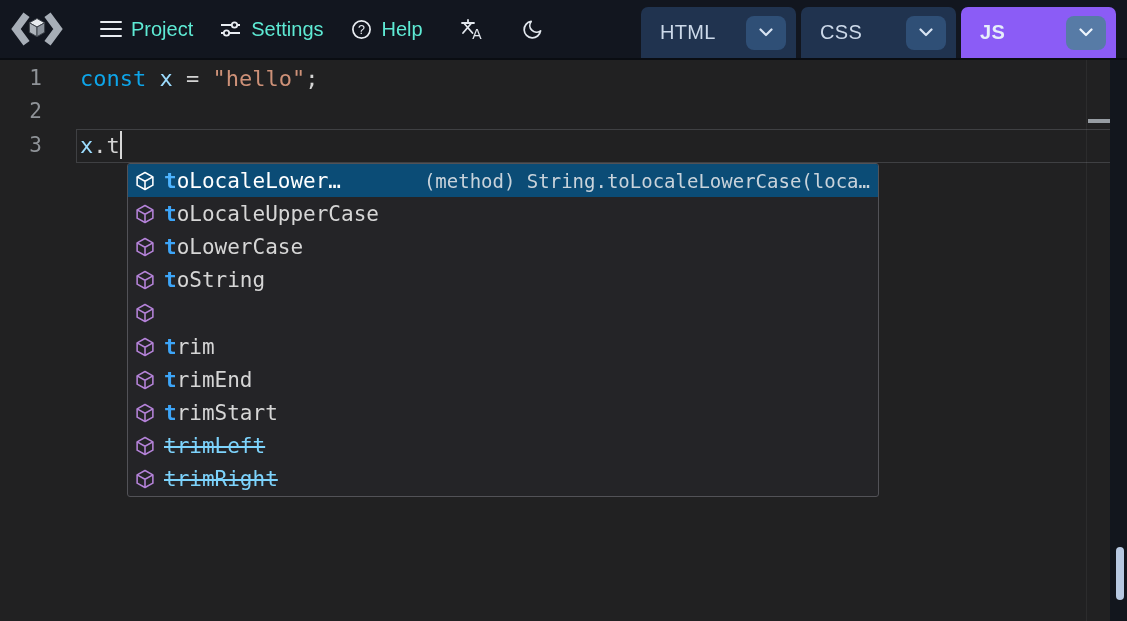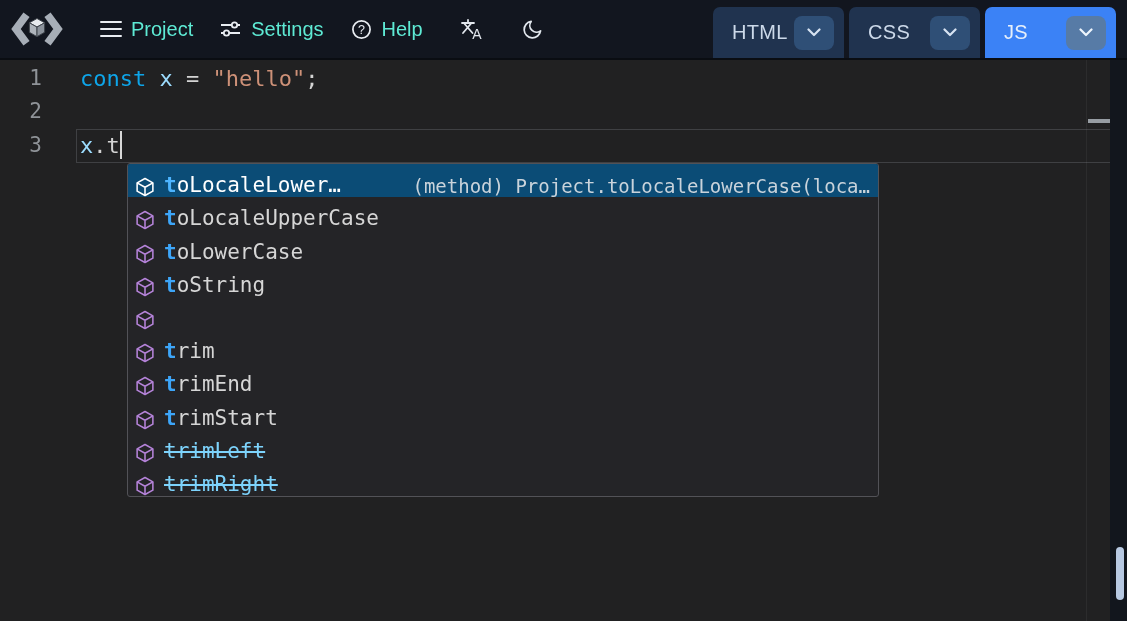--- a/index.html
+++ b/index.html
@@ -9,44 +9,44 @@
   
   .topbar{position:absolute;left:0;top:0;width:100%;height:60px;background:#12161f;
           border-bottom:2px solid #0a0d12;box-sizing:border-box;display:flex;align-items:center;
           padding-left:10px;z-index:10;}
   .logo{flex:none;margin-right:10px;display:flex;}
   .mi{display:flex;align-items:center;gap:9px;margin-left:26px;color:#5eead4;font-size:20px;cursor:pointer;}
   .mi svg{display:block;}
   .ib{margin-left:36px;display:flex;cursor:pointer;}
 
   .tabs{position:absolute;right:11px;top:7px;height:51px;display:flex;gap:5px;}
-  .tab{width:131px;border-radius:7px 7px 0 0;background:#20334f;display:flex;align-items:center;
+  .tab{width:155px;border-radius:7px 7px 0 0;background:#20334f;display:flex;align-items:center;
        padding:0 10px 0 19px;box-sizing:border-box;cursor:pointer;}
   .tab-label{font-size:20px;color:#ccd9e9;letter-spacing:.3px;}
   .chev-btn{margin-left:auto;width:40px;height:34px;border-radius:8px;background:#2f4f76;border:none;
             display:flex;align-items:center;justify-content:center;cursor:pointer;padding:0;}
-  .tab.active{background:#3b82f6;}
+  .tab.active{background:#8b5cf6;font-weight:bold;}
   .tab.active .tab-label{color:#e6effa;}
   .tab.active .chev-btn{background:#577ba6;}
 
   
   .editor{position:absolute;left:0;top:60px;right:17px;bottom:0;background:#212122;}
   .line{position:absolute;left:0;width:100%;height:34px;}
   .ln{position:absolute;left:0;top:0;width:42px;text-align:right;font-family:"DejaVu Sans Mono",monospace;
       font-size:21px;line-height:33px;color:#8f9398;}
   .codetxt{position:absolute;left:80px;top:0;font-family:"DejaVu Sans Mono",monospace;font-size:22px;
       line-height:33px;white-space:pre;color:#d4d4d4;}
   .tok-kw{color:#0ea5e9;} .tok-var{color:#9cdcfe;} .tok-str{color:#ce9178;} .tok-pl,.tok-op{color:#d4d4d4;}
   .cur-line-box{position:absolute;left:76px;top:68.8px;width:1033px;height:32px;border:1px solid #3f4043;}
   .caret{position:absolute;left:120px;top:71px;width:2px;height:28px;background:#d8d8d8;z-index:3;}
 
   
   .suggest{position:absolute;left:127px;top:103px;width:752px;height:334px;background:#242427;
            border:1px solid #525257;border-radius:3px;box-sizing:border-box;overflow:hidden;z-index:5;}
-  .s-row{height:33.2px;display:flex;align-items:flex-end;padding:0 8px 0 7px;cursor:pointer;}
+  .s-row{height:33.2px;display:flex;align-items:center;padding:0 8px 0 7px;cursor:pointer;}
   .s-row.sel{background:#0b4c76;}
   .s-icon{width:20px;height:20px;margin-right:9px;color:#b583d9;flex:none;display:flex;}
   .s-row.sel .s-icon{color:#ffffff;}
   .s-label{font-family:"DejaVu Sans Mono",monospace;font-size:21px;color:#d6d6d6;white-space:pre;}
   .s-row.sel .s-label{color:#ffffff;}
   .s-match{color:#3da5f8;font-weight:600;}
   .s-row.sel .s-match{color:#4db4ff;}
   .s-row.dep .s-label{color:#7dd3fc;text-decoration:line-through;text-decoration-thickness:2px;}
   .s-detail{margin-left:auto;font-family:"DejaVu Sans Mono",monospace;font-size:19px;color:#c9d3db;
             white-space:pre;padding-left:20px;}
@@ -157,21 +157,21 @@
 
   <div class="suggest" id="suggest">
       <div class="s-row sel">
         <span class="s-icon">
           <svg width="20" height="20" viewBox="0 0 16 16">
     <polygon points="8,1.2 14.3,4.7 14.3,11.3 8,14.8 1.7,11.3 1.7,4.7" fill="none" stroke="currentColor" stroke-width="1.25" stroke-linejoin="round"></polygon>
     <path d="M1.7 4.7 L8 8.2 M14.3 4.7 L8 8.2 M8 8.2 V14.8" fill="none" stroke="currentColor" stroke-width="1.25" stroke-linejoin="round"></path>
   </svg>
         </span>
         <span class="s-label"><span class="s-match">t</span>oLocaleLower…</span>
-        <span class="s-detail">(method) Project.toLocaleLowerCase(loca…</span>
+        <span class="s-detail">(method) String.toLocaleLowerCase(loca…</span>
       </div>
       <div class="s-row">
         <span class="s-icon">
           <svg width="20" height="20" viewBox="0 0 16 16">
     <polygon points="8,1.2 14.3,4.7 14.3,11.3 8,14.8 1.7,11.3 1.7,4.7" fill="none" stroke="currentColor" stroke-width="1.25" stroke-linejoin="round"></polygon>
     <path d="M1.7 4.7 L8 8.2 M14.3 4.7 L8 8.2 M8 8.2 V14.8" fill="none" stroke="currentColor" stroke-width="1.25" stroke-linejoin="round"></path>
   </svg>
         </span>
         <span class="s-label"><span class="s-match">t</span>oLocaleUpperCase</span>
       </div>

